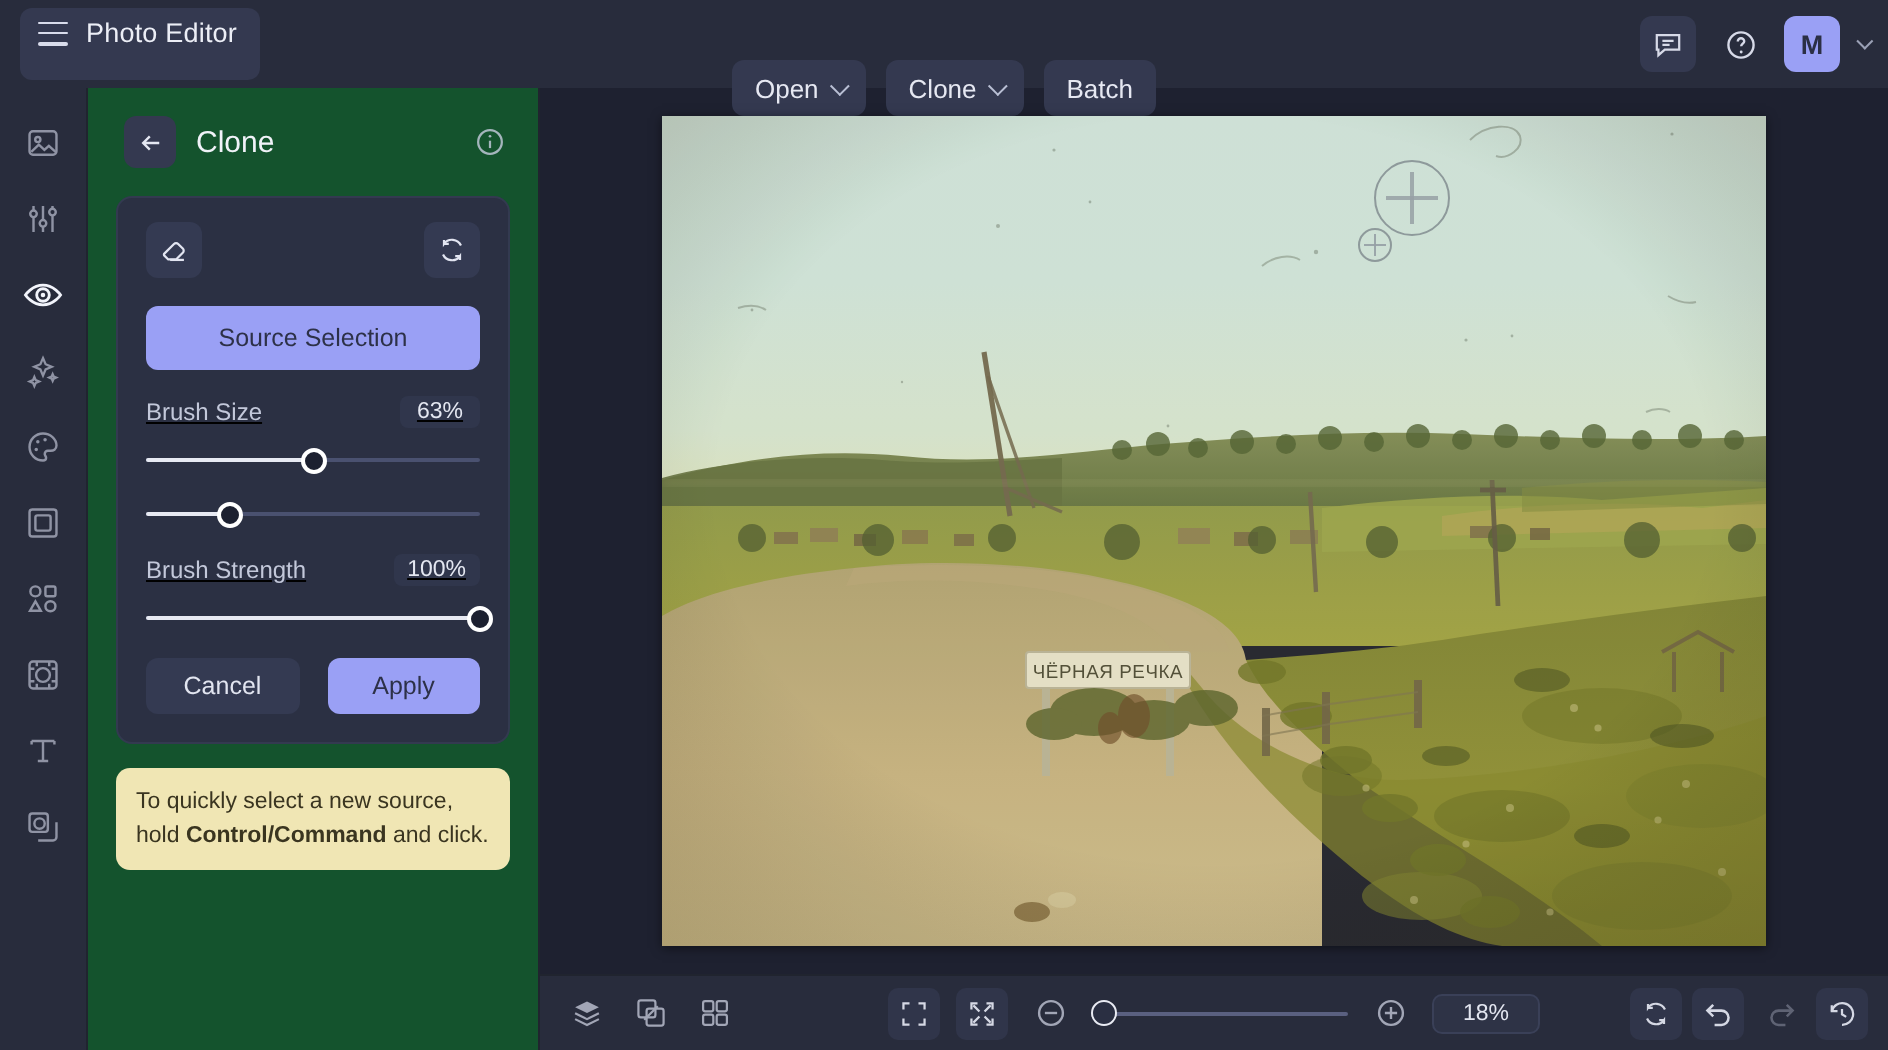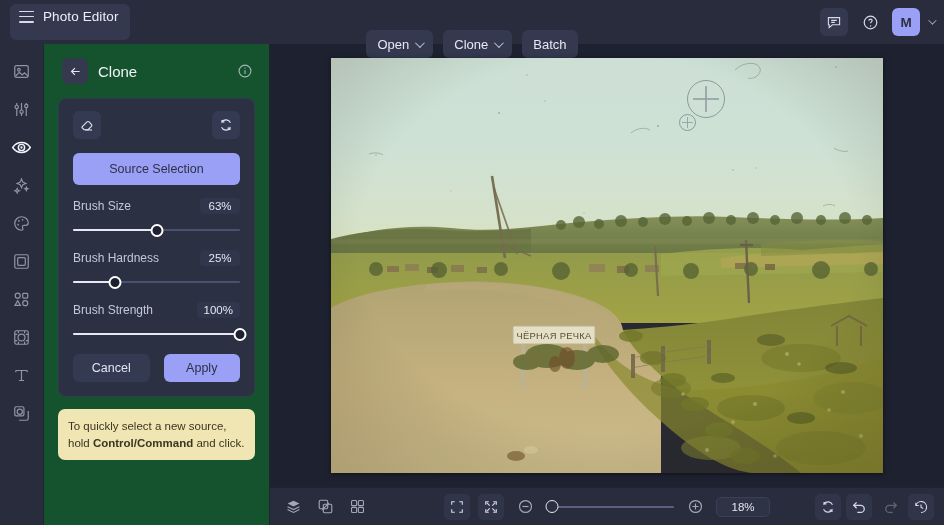--- a/index.html
+++ b/index.html
@@ -119,21 +119,21 @@
   .primary-btn {
     width: 100%; height: 32px;
     background: #9aa0f5; color: #2d3148;
     border: none; border-radius: 6px;
     font-size: 12.5px; font-family: inherit;
     cursor: pointer; margin-bottom: 13px;
   }
 
   .slider-group { margin-bottom: 13px; }
   .slider-group:last-of-type { margin-bottom: 12px; }
-  .slider-top { display: flex; align-items: center; justify-content: space-between; margin-bottom: 9px; }
+  .slider-top { display: flex; align-items: center; justify-content: space-between; margin-bottom: 9px; text-decoration: underline; }
   .slider-label { color: #c3c8da; font-size: 12px; }
   .slider-val {
     color: #e4e7f1; font-size: 11.5px;
     background: #30364c; border-radius: 4px;
     padding: 2px 7px; min-width: 40px; text-align: center;
   }
   .track {
     position: relative; height: 14px;
     display: flex; align-items: center; cursor: pointer;
   }
@@ -435,24 +435,20 @@
             <span class="slider-val">63%</span>
           </div>
           <div class="track">
             <span class="rail-line"></span>
             <span class="fill" style="width: 50%;"></span>
             <span class="knob" style="left: 50%;"></span>
           </div>
         </div>
 
         <div class="slider-group">
-          <div class="slider-top">
-            <span class="slider-label">Brush Hardness</span>
-            <span class="slider-val">25%</span>
-          </div>
           <div class="track">
             <span class="rail-line"></span>
             <span class="fill" style="width: 25%;"></span>
             <span class="knob" style="left: 25%;"></span>
           </div>
         </div>
 
         <div class="slider-group">
           <div class="slider-top">
             <span class="slider-label">Brush Strength</span>

